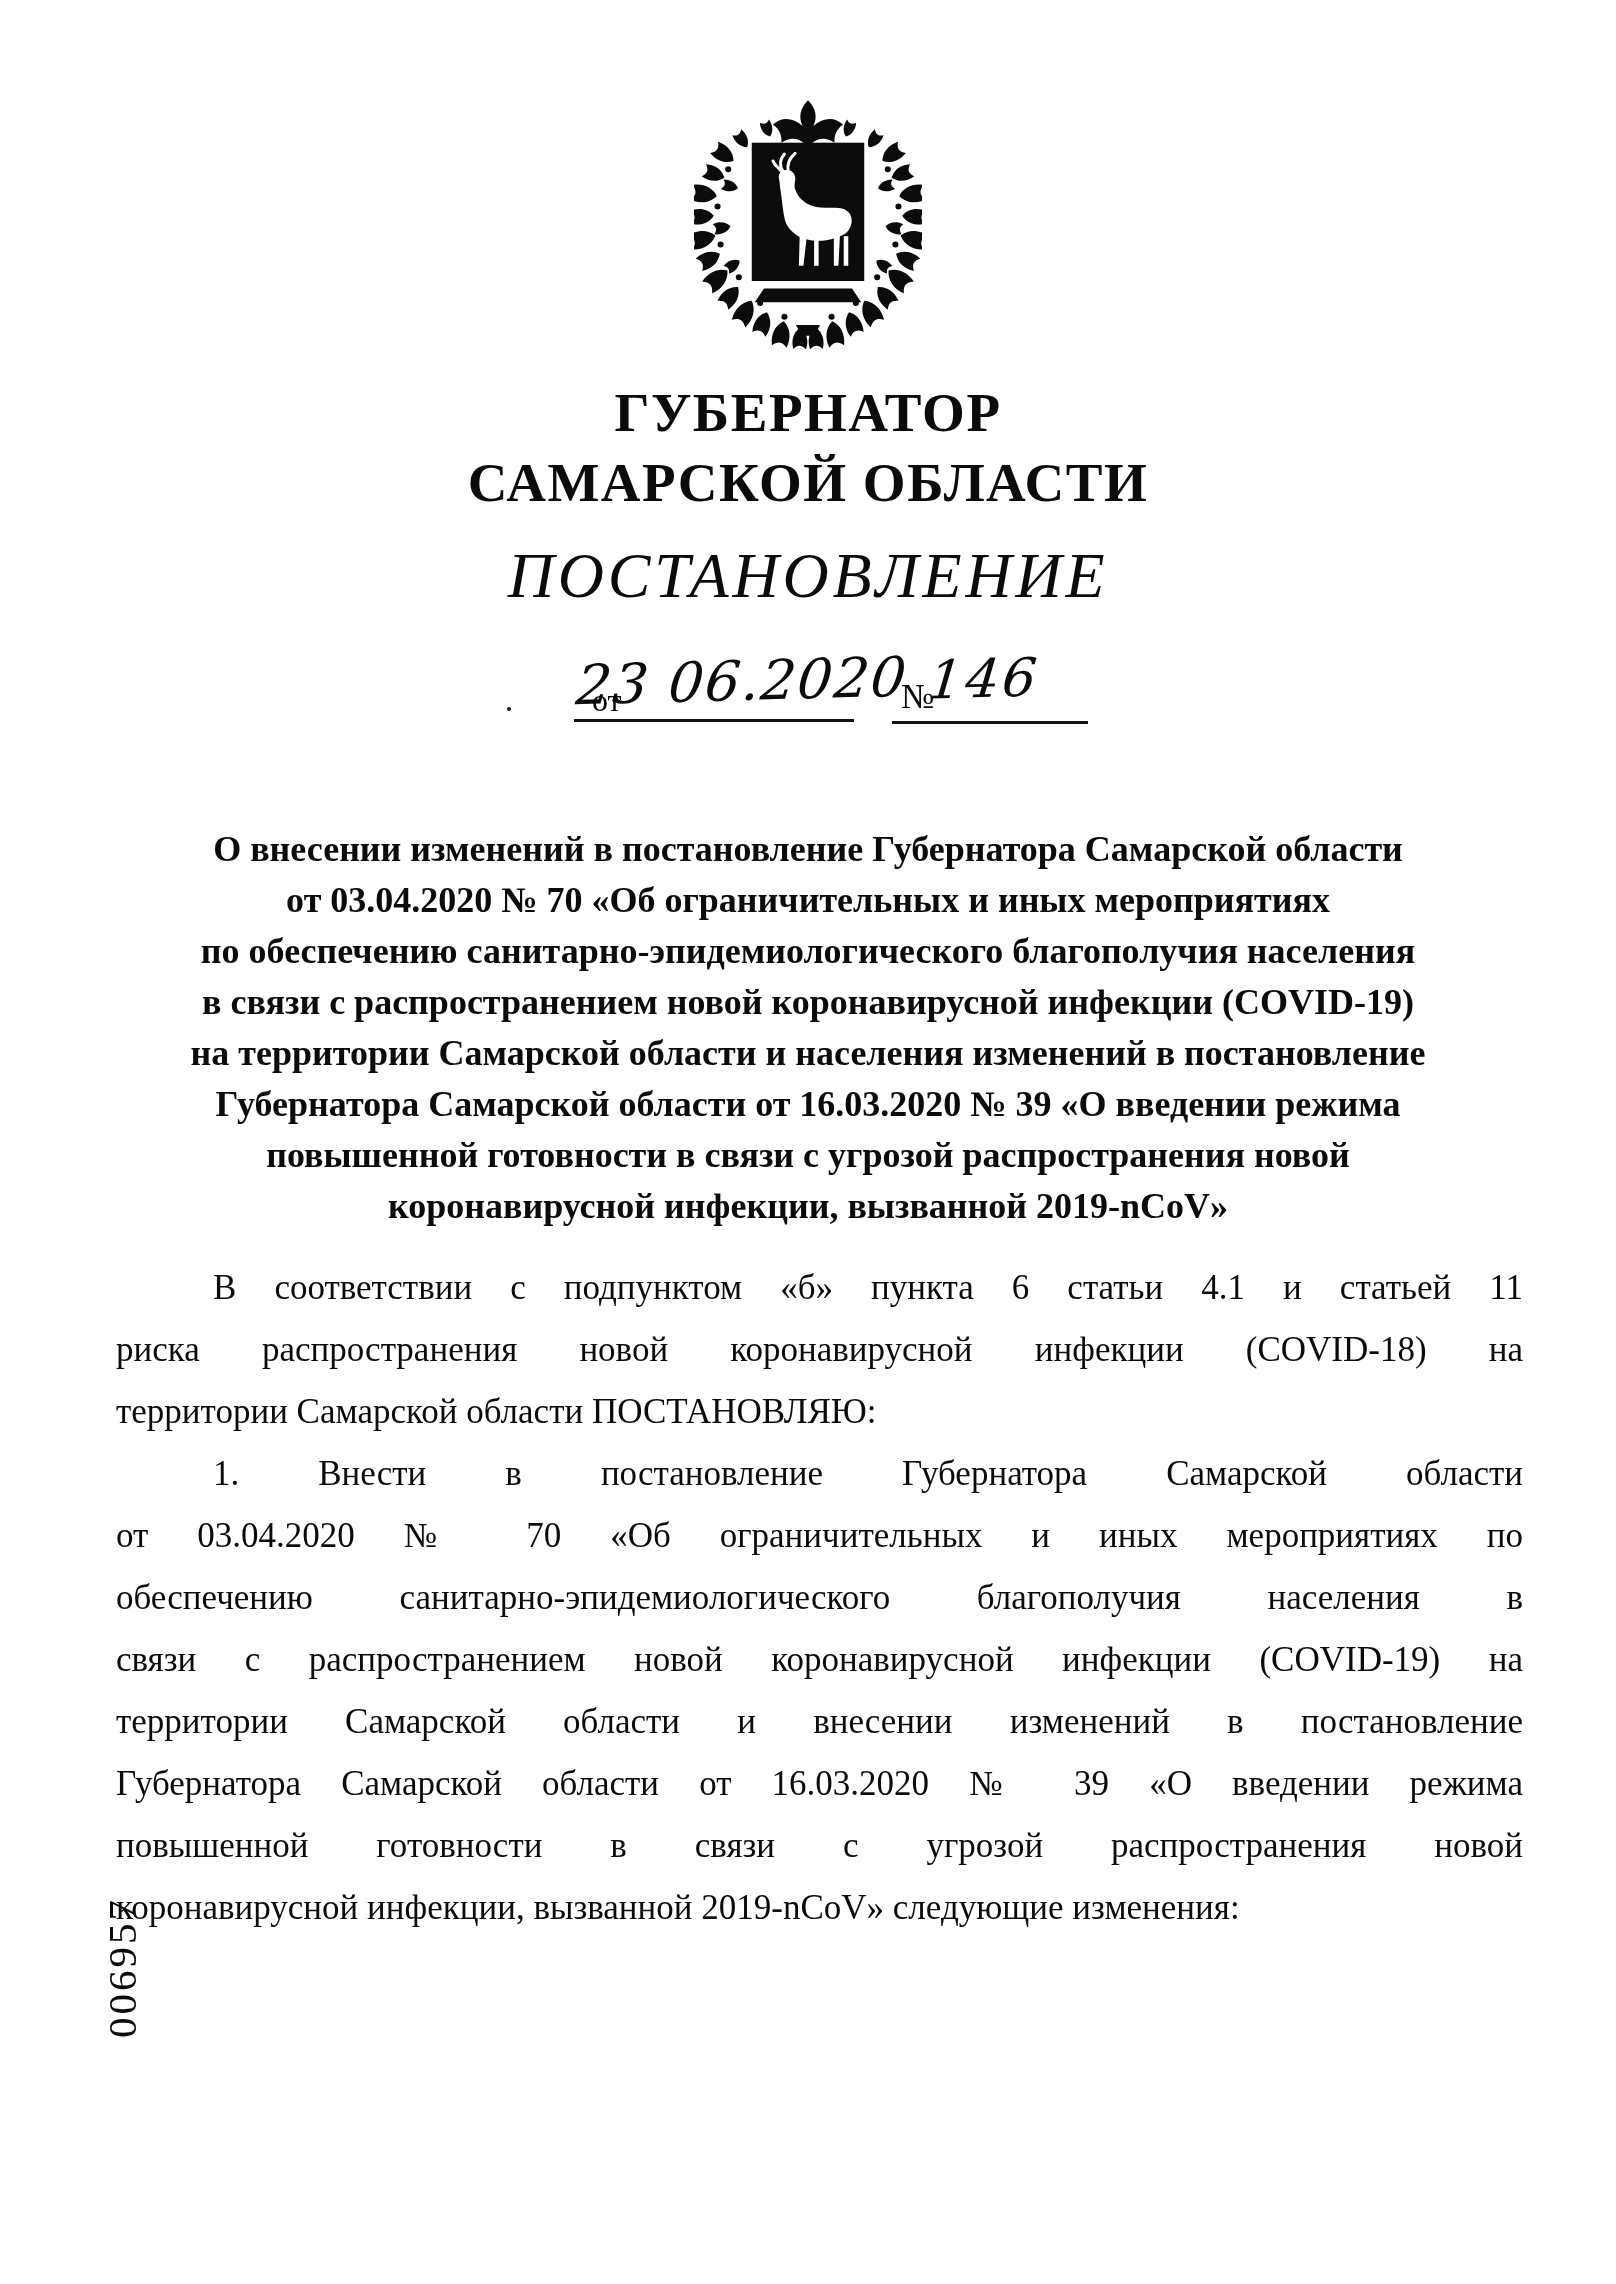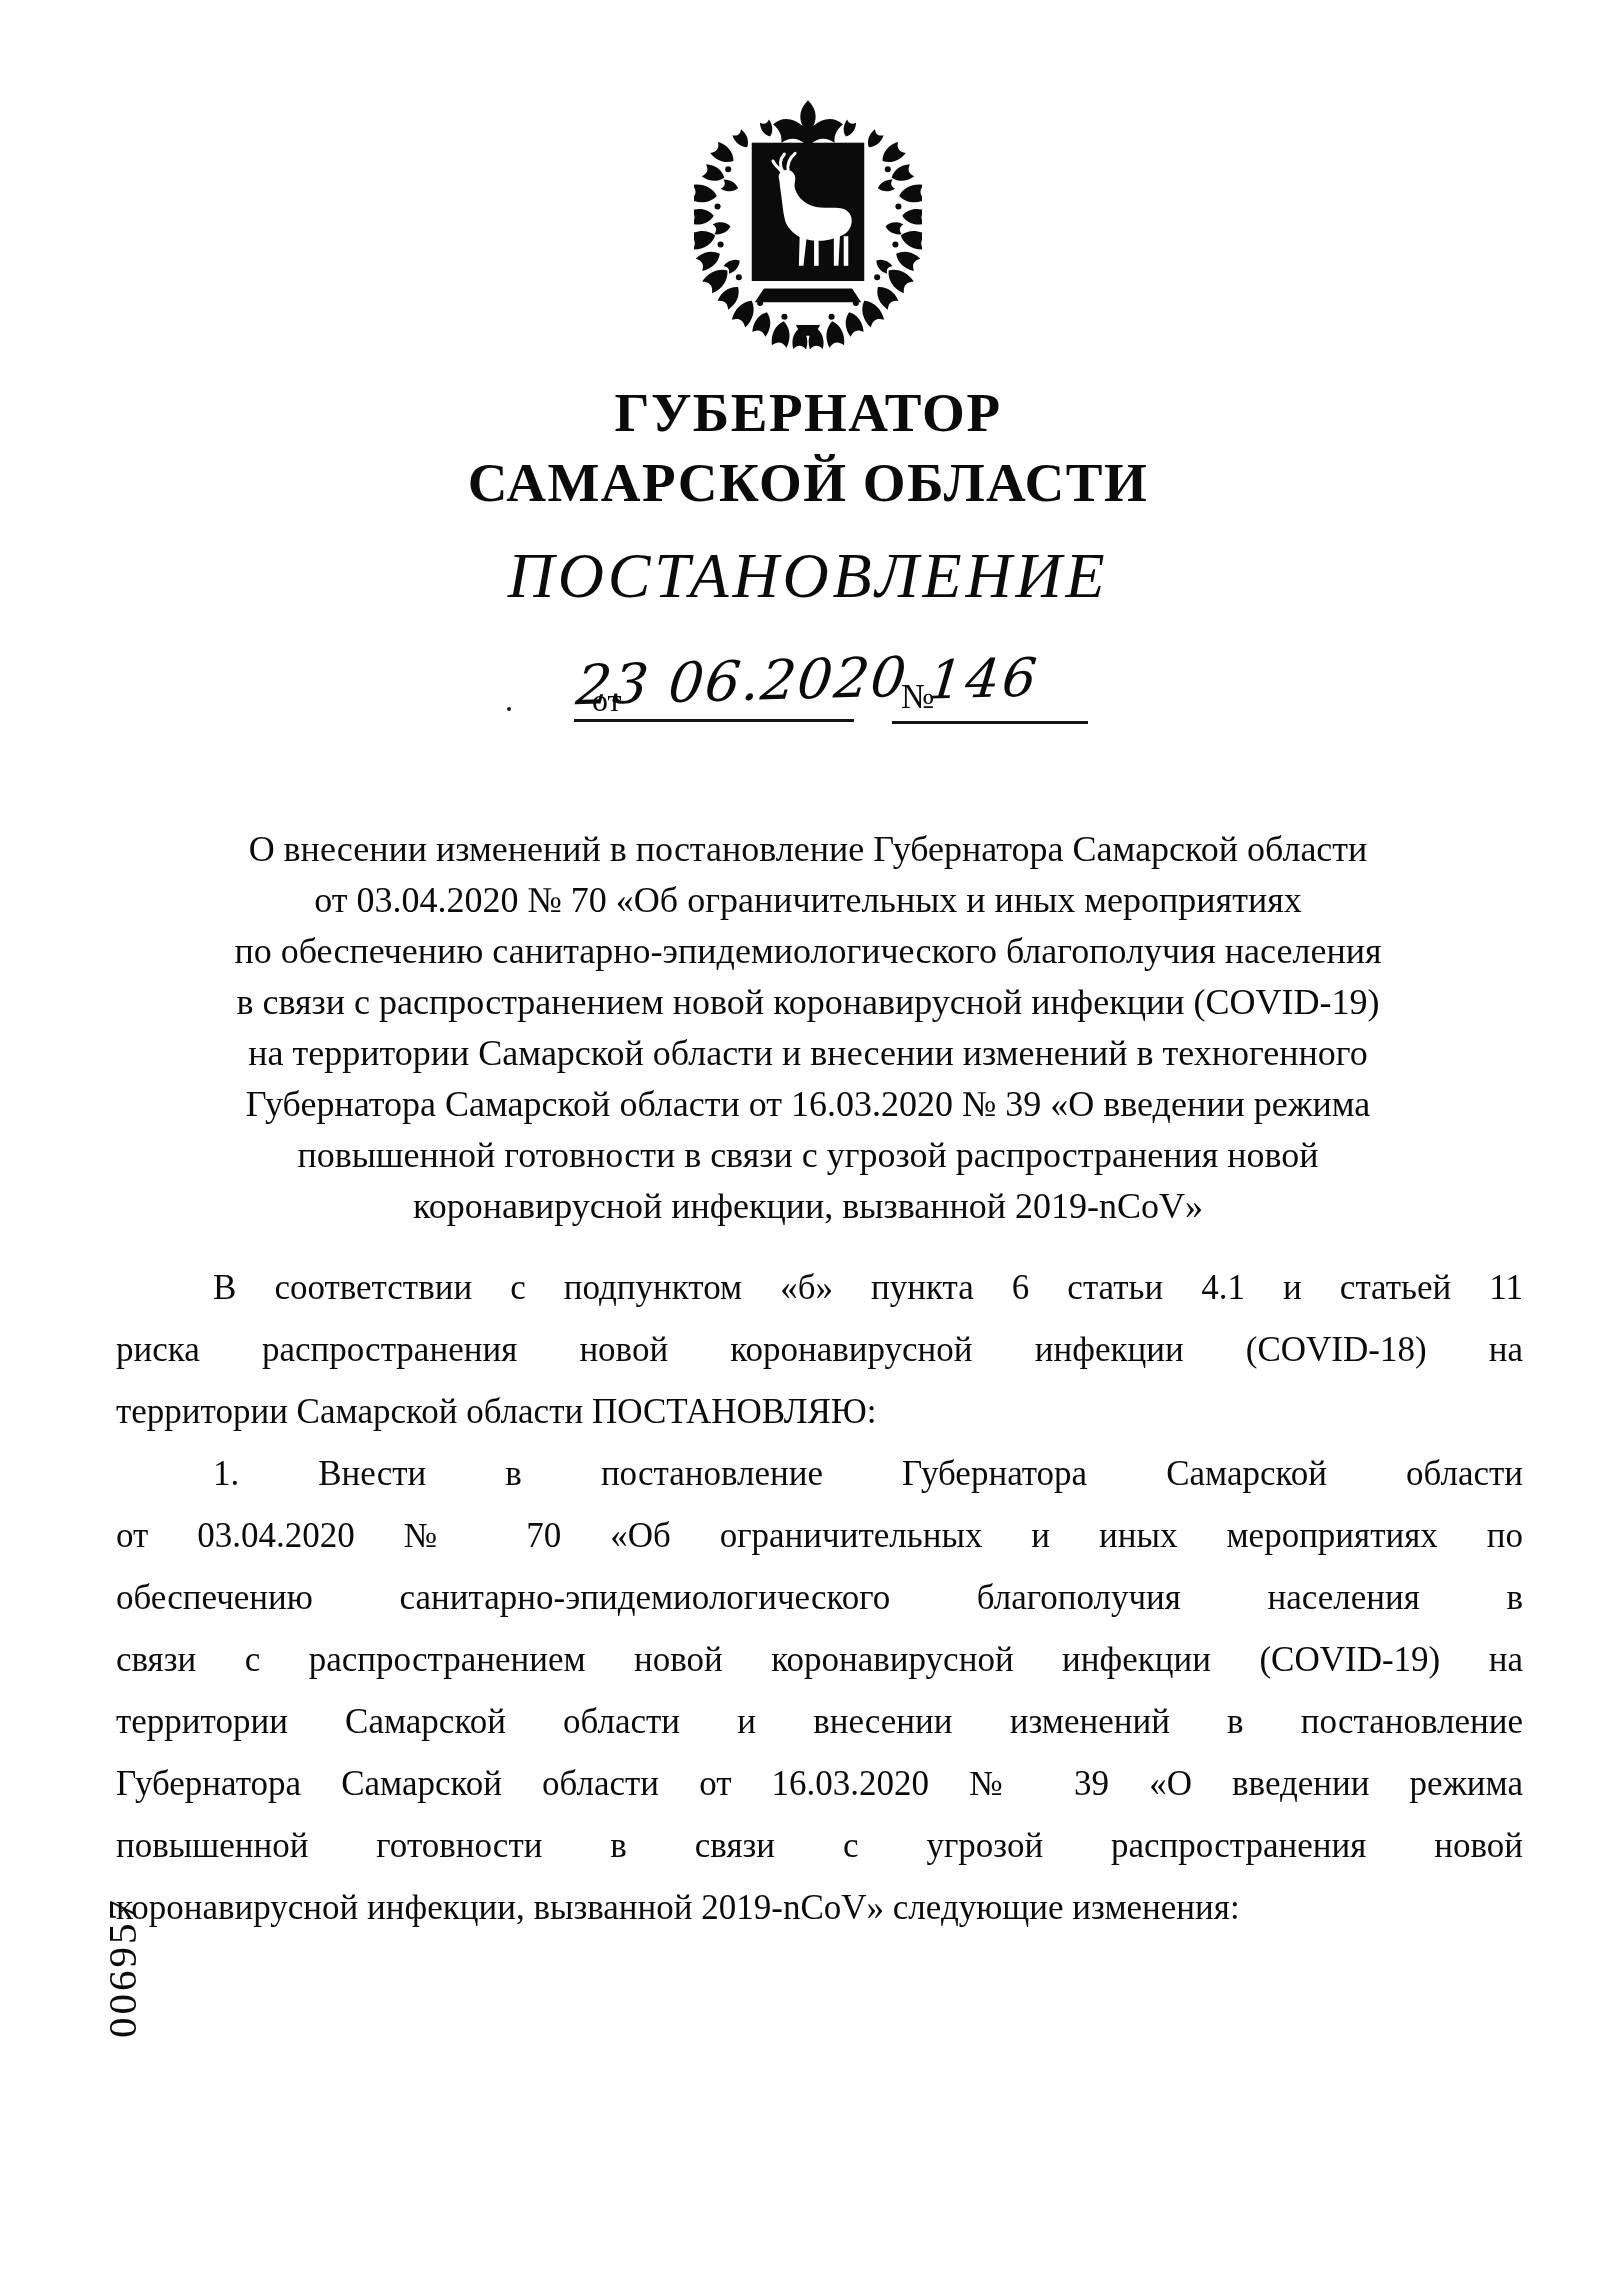--- a/index.html
+++ b/index.html
@@ -31,21 +31,21 @@
   .hand{position:absolute;font-family:"DejaVu Serif","Liberation Serif",serif;
         font-style:italic;transform:skewX(-7deg) rotate(-1.5deg);line-height:1;letter-spacing:1.5px;}
   .hand-date{left:90px;top:1.5px;font-size:55px;}
   .hand-num{left:442px;top:0px;font-size:53px;letter-spacing:3px;}
   .uline{position:absolute;height:0;border-top:3px solid #141414;}
   .u1{left:87px;top:67px;width:280px;}
   .u2{left:405px;top:69px;width:196px;}
 
   
   .subject{position:absolute;left:111px;top:824px;width:1394px;
-           font-weight:normal;font-size:36px;line-height:51px;text-align:center;}
+           font-weight:bold;font-size:36px;line-height:51px;text-align:center;}
   .subject .sline{height:51px;white-space:nowrap;}
 
   
   .bodytext{position:absolute;left:116px;top:1257px;width:1407px;
             font-size:35px;line-height:62px;}
   .bline{height:62px;overflow:visible;}
   .jl{text-align:justify;text-align-last:justify;}
   .ll{text-align:left;text-align-last:left;}
   .ind{padding-left:97px;}
 
@@ -145,21 +145,21 @@
     <span class="lbl lbl-num">№</span>
     <span class="hand hand-num">146</span>
     <span class="uline u2"></span>
   </div>
 
   <div class="subject">
     <div class="sline">О внесении изменений в постановление Губернатора Самарской области</div>
     <div class="sline">от 03.04.2020 № 70 «Об ограничительных и иных мероприятиях</div>
     <div class="sline">по обеспечению санитарно-эпидемиологического благополучия населения</div>
     <div class="sline">в связи с распространением новой коронавирусной инфекции (COVID-19)</div>
-    <div class="sline">на территории Самарской области и внесении изменений в техногенного</div>
+    <div class="sline">на территории Самарской области и населения изменений в постановление</div>
     <div class="sline">Губернатора Самарской области от 16.03.2020 № 39 «О введении режима</div>
     <div class="sline">повышенной готовности в связи с угрозой распространения новой</div>
     <div class="sline">коронавирусной инфекции, вызванной 2019-nCoV»</div>
   </div>
 
   <div class="bodytext">
     <div class="para">
       <div class="bline jl ind">В соответствии с подпунктом «б» пункта 6 статьи 4.1 и статьей 11</div>
       <div class="bline jl">риска распространения новой коронавирусной инфекции (COVID-18) на</div>
       <div class="bline ll">территории Самарской области ПОСТАНОВЛЯЮ:</div>

